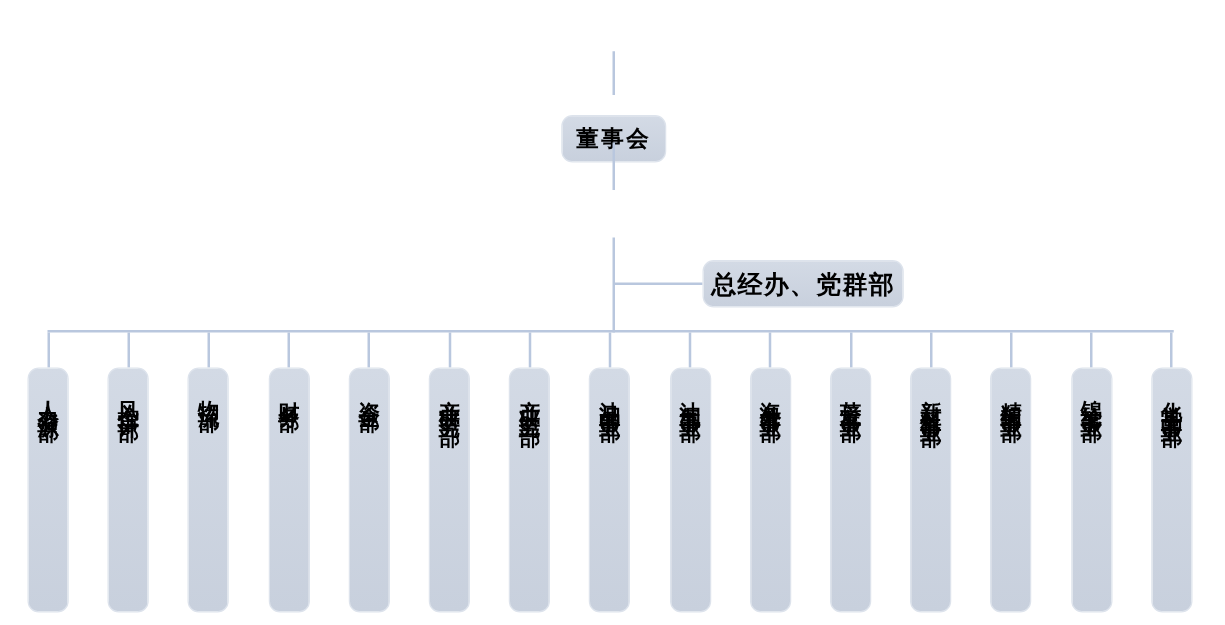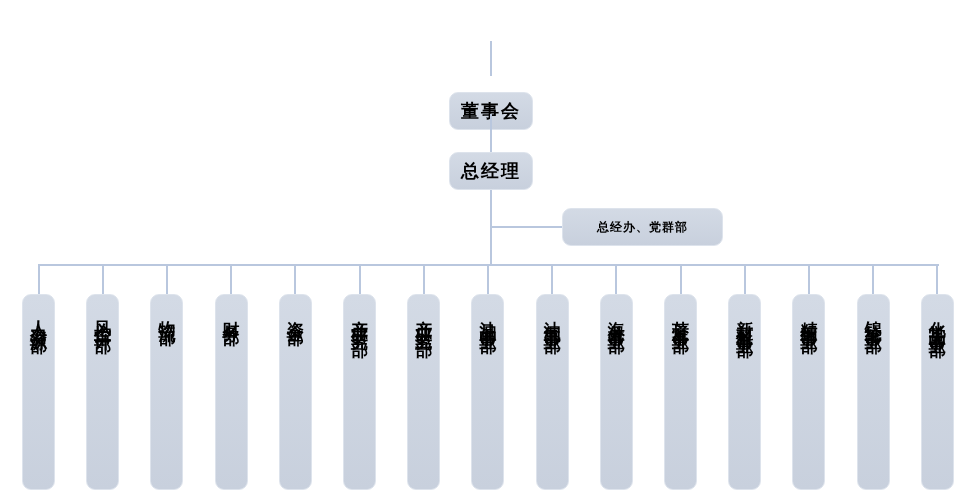--- a/index.html
+++ b/index.html
@@ -32,21 +32,21 @@
     width: 84px;
     height: 38px;
     font-size: 18px;
     letter-spacing: 2px;
   }
   .node.side-node {
     left: 562px;
     top: 208px;
     width: 161px;
     height: 38px;
-    font-size: 12px;
+    font-size: 20px;
     letter-spacing: 1px;
   }
   
   .vline, .hline {
     position: absolute;
     background: #b9c7de;
   }
   .vline { width: 2px; }
   .hline { height: 2px; }
   
@@ -96,21 +96,20 @@
 
 <div class="canvas">
 
 
   <div class="vline" style="left:490px;top:41px;height:35px"></div>
 
   <div class="node top-node" style="top:92px">董事会</div>
 
   <div class="vline" style="left:490px;top:114px;height:38px"></div>
 
-  <div class="node top-node" style="top:152px">总经理</div>
 
   <div class="vline" style="left:490px;top:190px;height:76px"></div>
 
   <div class="hline" style="left:491px;top:226px;width:71px"></div>
 
   <div class="node side-node">总经办、党群部</div>
 
   <div class="hline" style="left:38px;top:264px;width:901px"></div>
 
   <div class="dept-row">

